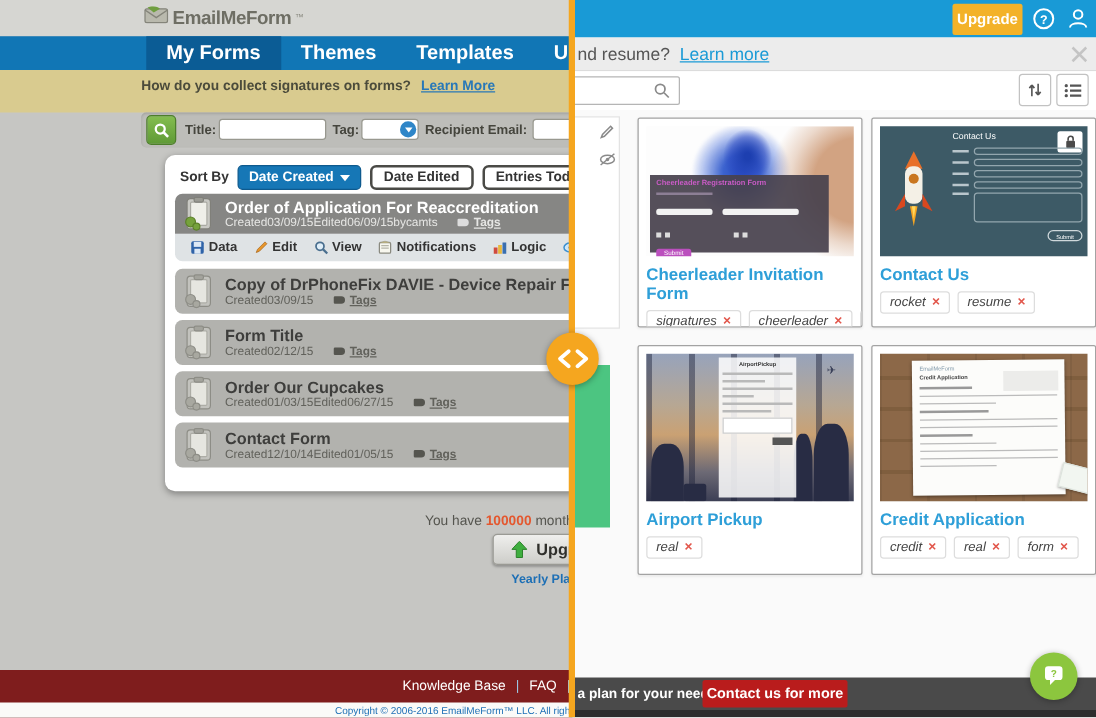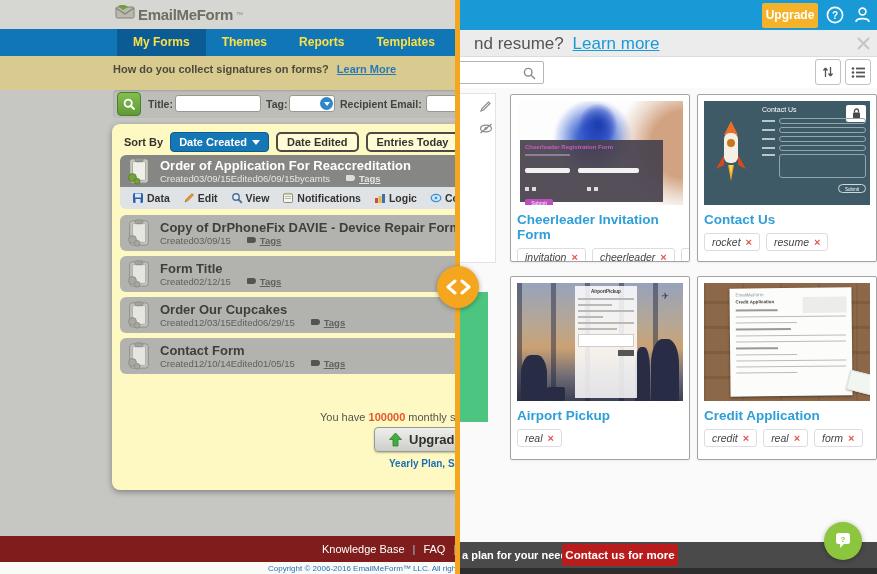--- a/index.html
+++ b/index.html
@@ -10,35 +10,35 @@
   
   .pane-left { position:absolute; left:0; top:0; width:458px; height:574px; overflow:hidden; }
   .old-ui { position:absolute; left:0; top:0; width:620px; height:574px; background:#c6c6c3; }
 
   .o-top { position:absolute; left:0; top:0; width:620px; height:29px; background:#d6d6d2; }
   .o-logo { position:absolute; left:115px; top:5px; display:flex; align-items:center; gap:3px; }
   .o-logo-text { font-size:15px; font-weight:bold; color:#6e6e64; letter-spacing:-0.3px; }
   .o-logo-tm { font-size:7px; color:#8a8a80; vertical-align:super; }
 
   .o-nav { position:absolute; left:0; top:29px; width:620px; height:27px; background:#1176b5; display:flex; padding-left:117px; }
-  .o-tab { line-height:27px; padding:0 16px; color:#fde047; font-size:12px; font-weight:bold; cursor:pointer; }
+  .o-tab { line-height:27px; padding:0 16px; color:#ffffff; font-size:16px; font-weight:bold; cursor:pointer; }
   .o-tab.active { background:#0b5c95; }
 
   .o-banner { position:absolute; left:0; top:56px; width:620px; height:34px; background:#d9cb8f; line-height:26px; padding-left:113px; font-size:11px; font-weight:bold; color:#4b4b3b; }
   .o-banner a { color:#2878b8; text-decoration:underline; margin-left:5px; cursor:pointer; }
 
   .o-search { position:absolute; left:113px; top:90px; width:500px; height:28px; background:#bdbdb9; border-radius:4px; box-shadow:inset 0 1px 2px rgba(0,0,0,.15); }
   .o-search-btn { position:absolute; left:4px; top:2px; width:24px; height:24px; border-radius:4px; background:linear-gradient(#84bd4f,#5f9a36); border:1px solid #4d7e2b; display:flex; align-items:center; justify-content:center; cursor:pointer; }
   .o-lbl { position:absolute; top:8px; font-size:10.5px; font-weight:bold; color:#45453d; }
   .o-inp { position:absolute; top:5px; height:17px; background:#fff; border:1px solid #98988f; border-radius:3px; font-size:10px; padding:0 4px; }
   .o-select { position:absolute; left:176px; top:5px; width:46px; height:17px; background:#fff; border:1px solid #98988f; border-radius:3px; cursor:pointer; }
   .o-select-arrow { position:absolute; right:1px; top:1px; width:13px; height:13px; border-radius:7px; background:#2f86c8; display:flex; align-items:center; justify-content:center; }
   .o-select-arrow::after { content:''; border-left:3px solid transparent; border-right:3px solid transparent; border-top:4px solid #fff; }
 
-  .o-panel { position:absolute; left:112px; top:124px; width:482px; height:366px; background:#fef9c3; border-radius:8px; box-shadow:0 2px 6px rgba(0,0,0,.35); }
+  .o-panel { position:absolute; left:132px; top:124px; width:482px; height:269px; background:#ffffff; border-radius:8px; box-shadow:0 2px 6px rgba(0,0,0,.35); }
   .o-sortrow { position:absolute; left:12px; top:7px; height:22px; display:flex; align-items:center; gap:7px; }
   .o-sortlbl { font-size:11px; font-weight:bold; color:#333; }
   .o-sort-active { height:20px; background:#1677b6; border:1px solid #0e5a8e; border-radius:4px; color:#fff; font-size:11px; font-weight:bold; padding:0 8px; display:flex; align-items:center; gap:5px; cursor:pointer; }
   .o-sort-active .caret { border-left:4px solid transparent; border-right:4px solid transparent; border-top:5px solid #fff; }
   .o-sort-btn { height:20px; border:2px solid #4a4a46; border-radius:5px; background:rgba(255,255,255,.3); color:#333; font-size:11px; font-weight:bold; padding:0 9px; line-height:16px; cursor:pointer; }
 
   .o-rows { position:absolute; left:8px; top:31px; width:466px; }
   .o-row { position:relative; height:36px; background:#b2b2ae; border-radius:6px; margin-bottom:5px; display:flex; align-items:center; padding-left:6px; cursor:pointer; }
   .o-row-head { position:relative; height:32px; background:#868684; border-radius:6px 6px 0 0; display:flex; align-items:center; padding-left:6px; cursor:pointer; }
   .o-toolbar { height:22px; background:#dfe3e5; border-radius:0 0 6px 6px; display:flex; align-items:center; gap:13px; padding-left:12px; margin-bottom:6px; }
@@ -65,21 +65,21 @@
   .o-bottom { position:absolute; left:0; top:562px; width:620px; height:12px; background:#fafaf8; }
   .o-copy { position:absolute; left:268px; top:564px; font-size:8px; color:#1e70b6; }
 
   
   .pane-right { position:absolute; left:458px; top:0; width:419px; height:574px; overflow:hidden; background:#fff; }
   .n-header { position:absolute; left:0; top:0; width:419px; height:30px; background:#199ad6; }
   .n-upgrade { position:absolute; left:304px; top:3px; width:56px; height:25px; background:#f3b229; border-radius:2px; color:#fff; font-size:12px; font-weight:bold; text-align:center; line-height:25px; cursor:pointer; }
   .n-icbtn { position:absolute; cursor:pointer; }
 
   .n-banner { position:absolute; left:0; top:30px; width:419px; height:27px; background:#ececec; border-bottom:1px solid #dcdcdc; }
-  .n-banner-txt { position:absolute; left:16px; line-height:27px; font-size:17px; color:#555; }
+  .n-banner-txt { position:absolute; left:4px; line-height:27px; font-size:14px; color:#555; }
   .n-banner-txt a { color:#1a9ad6; text-decoration:underline; margin-left:4px; cursor:pointer; }
   .n-close { position:absolute; left:398px; top:6px; cursor:pointer; }
 
   .n-toolbar { position:absolute; left:0; top:57px; width:419px; height:31px; background:#fff; }
   .n-search { position:absolute; left:-32px; top:4px; width:118px; height:23px; border:1px solid #b5b5b5; border-radius:2px; background:#fff; font-size:11px; padding:0 20px 0 6px; }
   .n-search-ic { position:absolute; left:65px; top:9px; }
   .n-tbtn { position:absolute; top:2px; width:26px; height:26px; border:1px solid #c2c2c2; border-radius:3px; background:#fff; display:flex; align-items:center; justify-content:center; cursor:pointer; }
 
   .n-main { position:absolute; left:0; top:88px; width:419px; height:454px; background:#fafafa; }
   .n-partial { position:absolute; left:-14px; top:5px; width:52px; height:170px; background:#fff; border:1px solid #e3e3e3; }
@@ -169,21 +169,20 @@
               </svg>
           </span>
           <span class="o-logo-text" data-interactable="false">EmailMeForm</span>
           <span class="o-logo-tm" data-interactable="false">™</span>
         </div>
       </div>
 
       <div class="o-nav" data-interactable="false">
         <div class="o-tab active" data-interactable="true">My Forms</div>
         <div class="o-tab" data-interactable="true">Themes</div>
-        <div class="o-tab" data-interactable="true">Reports</div>
         <div class="o-tab" data-interactable="true">Templates</div>
         <div class="o-tab" data-interactable="true">Users</div>
       </div>
 
       <div class="o-banner" data-interactable="false">
         <span data-interactable="false">How do you collect signatures on forms?</span>
         <a data-interactable="true">Learn More</a>
       </div>
 
       <div class="o-search" data-interactable="false">
@@ -325,21 +324,21 @@
             <svg class="o-row-ic" viewBox="0 0 26 30" data-interactable="false">
                 <rect x="3" y="2" width="20" height="26" rx="3" fill="#c2c2bd" stroke="#8d8d86"></rect>
                 <rect x="6" y="5" width="14" height="20" rx="1" fill="#e6e6e0" stroke="#adada6"></rect>
                 <rect x="9" y="1" width="8" height="4" rx="1.5" fill="#a3a39c" stroke="#8d8d86"></rect>
                 <circle cx="6" cy="22" r="4.2" fill="#a8a8a0" stroke="#8d8d86"></circle>
                 <circle cx="11" cy="26" r="3" fill="#a8a8a0" stroke="#8d8d86"></circle>
               </svg>
             <div class="o-row-txt" data-interactable="false">
               <span class="o-row-title" data-interactable="false">Order Our Cupcakes</span>
               <span class="o-row-meta" data-interactable="false">
-                <span data-interactable="false">Created12/03/15Edited06/29/15</span>
+                <span data-interactable="false">Created01/03/15Edited06/27/15</span>
                 <span class="tag-mini" data-interactable="false"></span>
                 <a class="o-tags-link" style="margin-left:0;" data-interactable="true">Tags</a>
               </span>
             </div>
           </div>
 
           <div class="o-row" data-interactable="true">
             <svg class="o-row-ic" viewBox="0 0 26 30" data-interactable="false">
                 <rect x="3" y="2" width="20" height="26" rx="3" fill="#c2c2bd" stroke="#8d8d86"></rect>
                 <rect x="6" y="5" width="14" height="20" rx="1" fill="#e6e6e0" stroke="#adada6"></rect>
@@ -469,21 +468,21 @@
             <div class="t-ch" data-interactable="false">Cheerleader Registration Form</div>
             <div class="t-cl" data-interactable="false"></div>
             <div><span class="t-ci" data-interactable="false"></span><span class="t-ci" style="width:46%;" data-interactable="false"></span></div>
             <div><span class="t-cd" data-interactable="false"></span><span class="t-cd" data-interactable="false"></span><span class="t-cd" style="margin-left:36%;" data-interactable="false"></span><span class="t-cd" data-interactable="false"></span></div>
             <div class="t-csub" data-interactable="false">Submit</div>
           </div>
         </div>
         <div class="n-card-title" data-interactable="true">Cheerleader Invitation Form</div>
         <div class="n-tags" data-interactable="false">
           <span class="pill" data-interactable="false">
-              <span data-interactable="false">invitation</span>
+              <span data-interactable="false">signatures</span>
               <span class="x" data-interactable="true">×</span>
             </span>
           <span class="pill" data-interactable="false">
               <span data-interactable="false">cheerleader</span>
               <span class="x" data-interactable="true">×</span>
             </span>
           <span class="pill" data-interactable="false">
               <span data-interactable="false">co</span>
             </span>
         </div>

